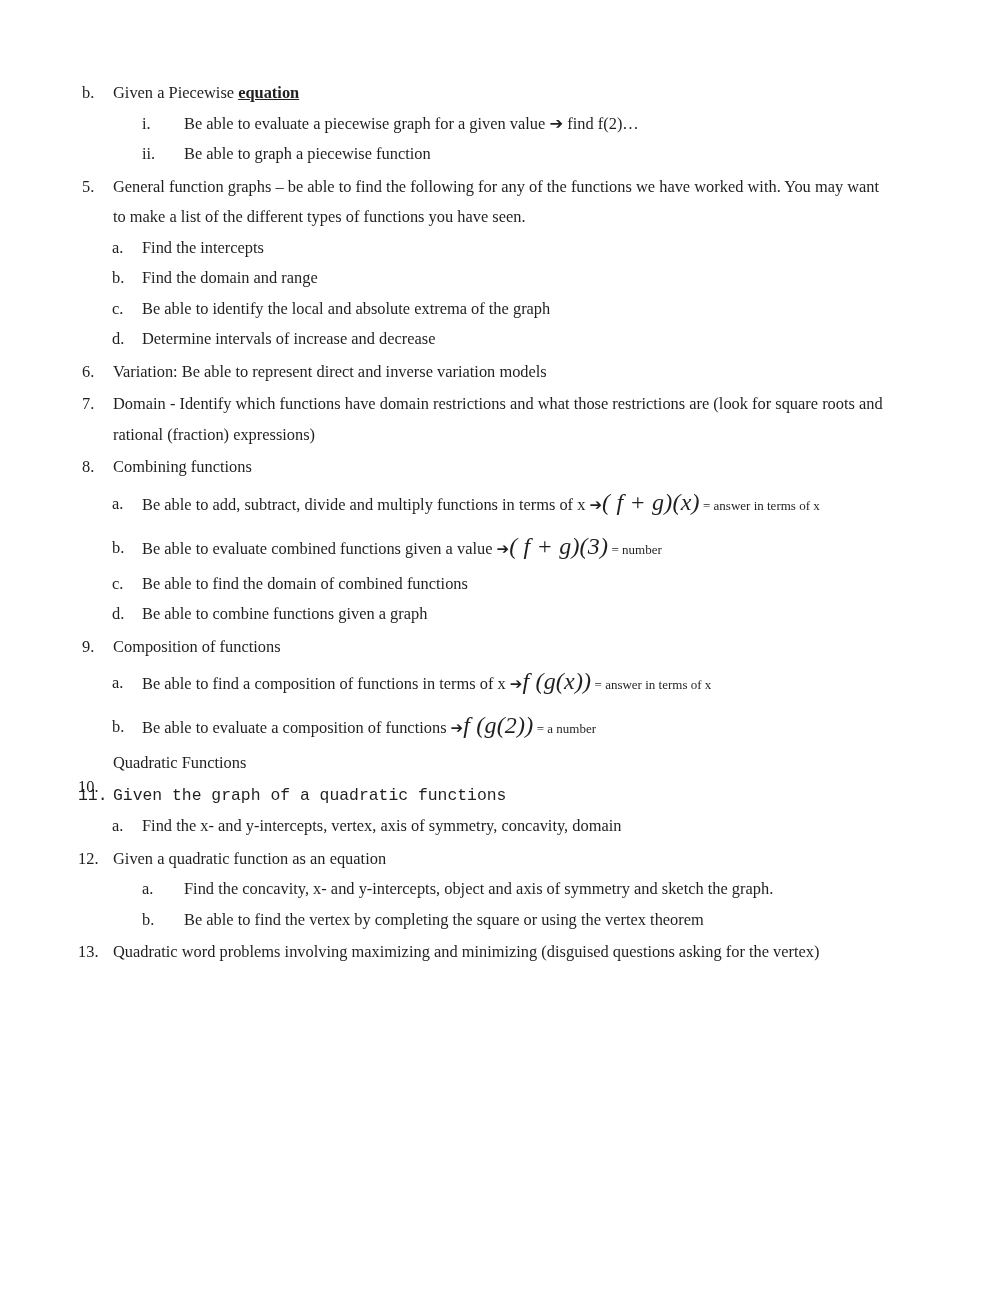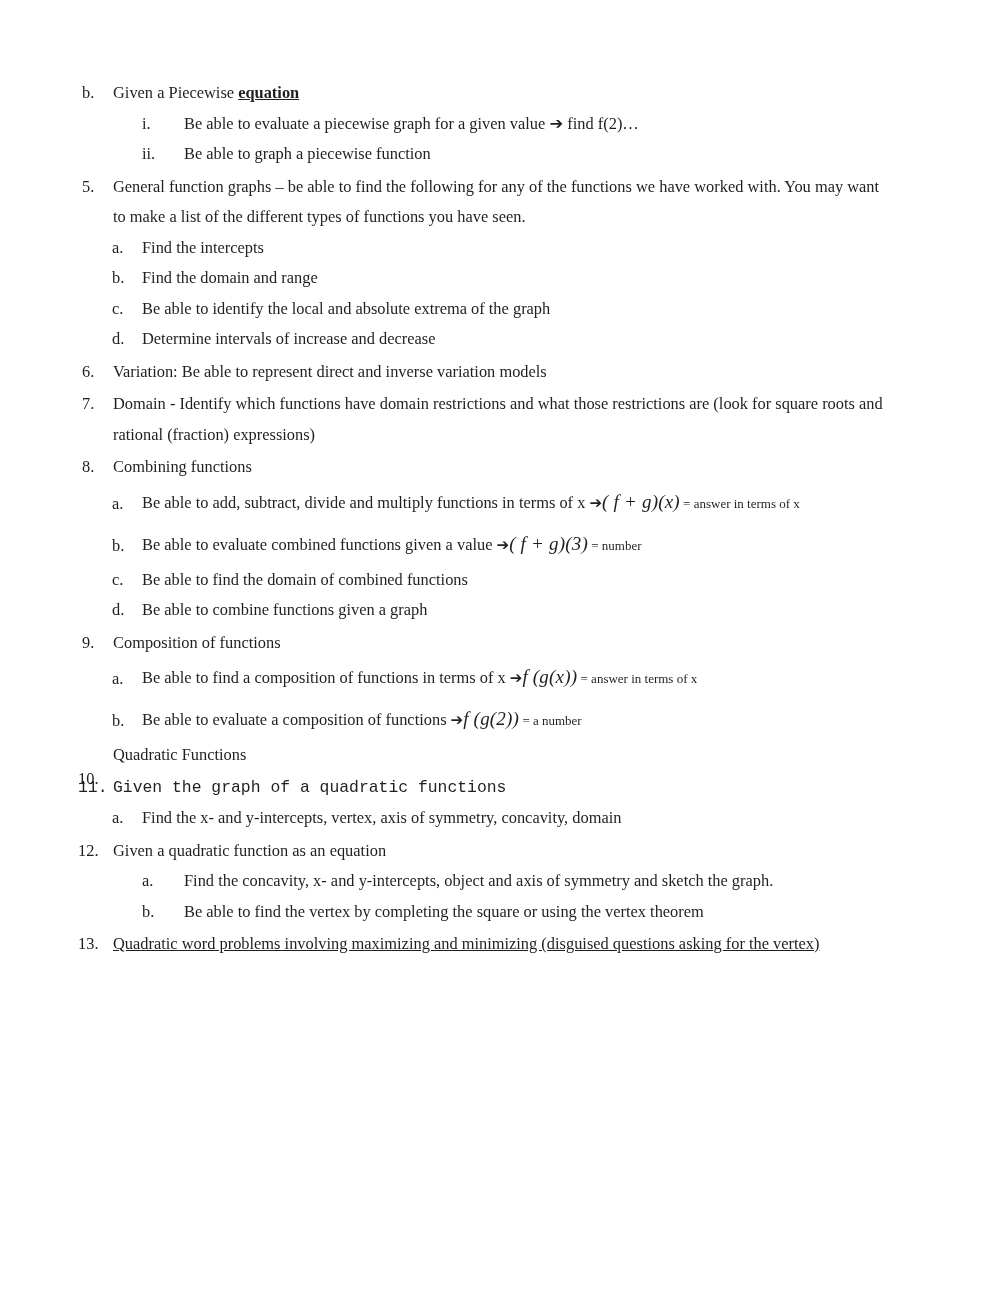--- a/index.html
+++ b/index.html
@@ -68,21 +68,21 @@
 
   .bold-ul {
     font-weight: bold;
     text-decoration: underline;
   }
 
   
   .math {
     font-family: "Liberation Serif", "DejaVu Serif", serif;
     font-style: italic;
-    font-size: 19px;
+    font-size: 24px;
     letter-spacing: 0.2px;
   }
   .arrow {
     font-family: "DejaVu Sans", sans-serif;
     font-style: normal;
     font-weight: bold;
     font-size: 15px;
   }
   .tail {
     font-size: 13px;
@@ -217,21 +217,21 @@
     <div class="row lvl-3">
       <span class="marker">a.</span>
       <span class="body">Find the concavity, x- and y-intercepts, object and axis of symmetry and sketch the graph.</span>
     </div>
 
     <div class="row lvl-3">
       <span class="marker">b.</span>
       <span class="body">Be able to find the vertex by completing the square or using the vertex theorem</span>
     </div>
 
-    <div class="row gap-sm" style="padding-left:113px;padding-right:48px;text-decoration:underline;">
+    <div class="row gap-sm" style="padding-left:113px;padding-right:48px;">
       <span class="marker" style="left:78px;">13.</span>
       <span class="body">Quadratic word problems involving maximizing and minimizing (disguised questions asking for the vertex)</span>
     </div>
 
 
   </div>
 
   <div class="footer">
 
     

